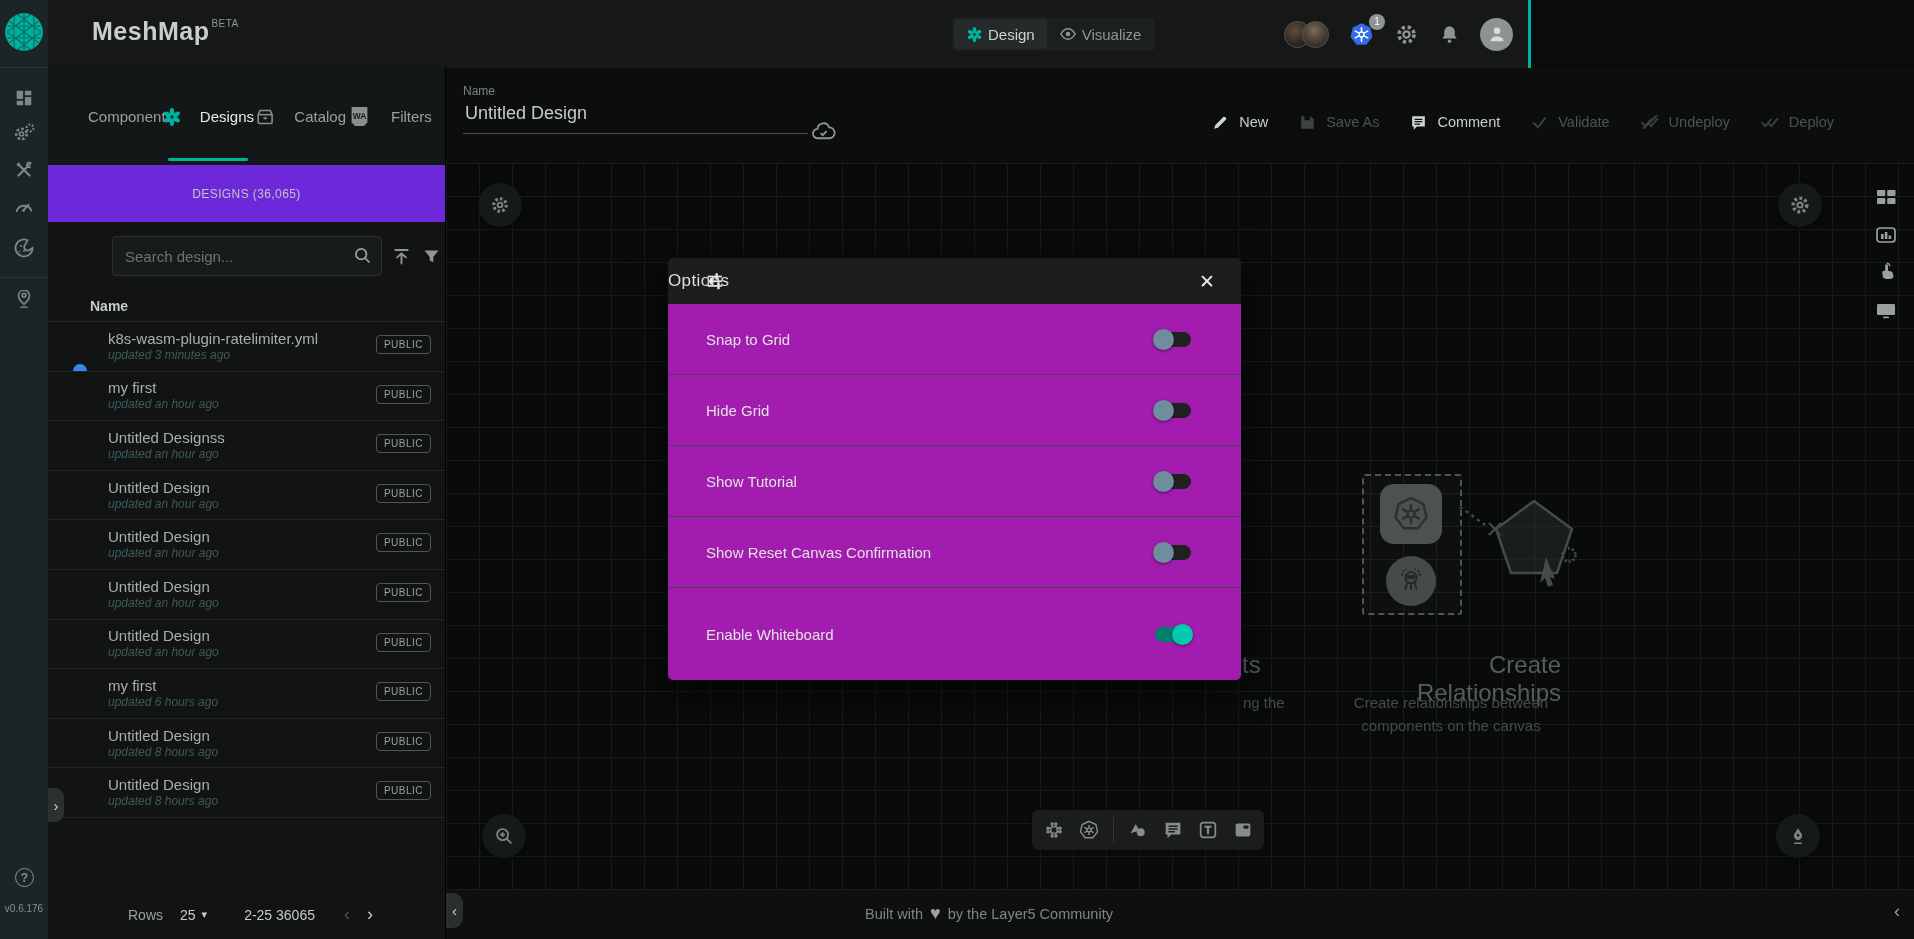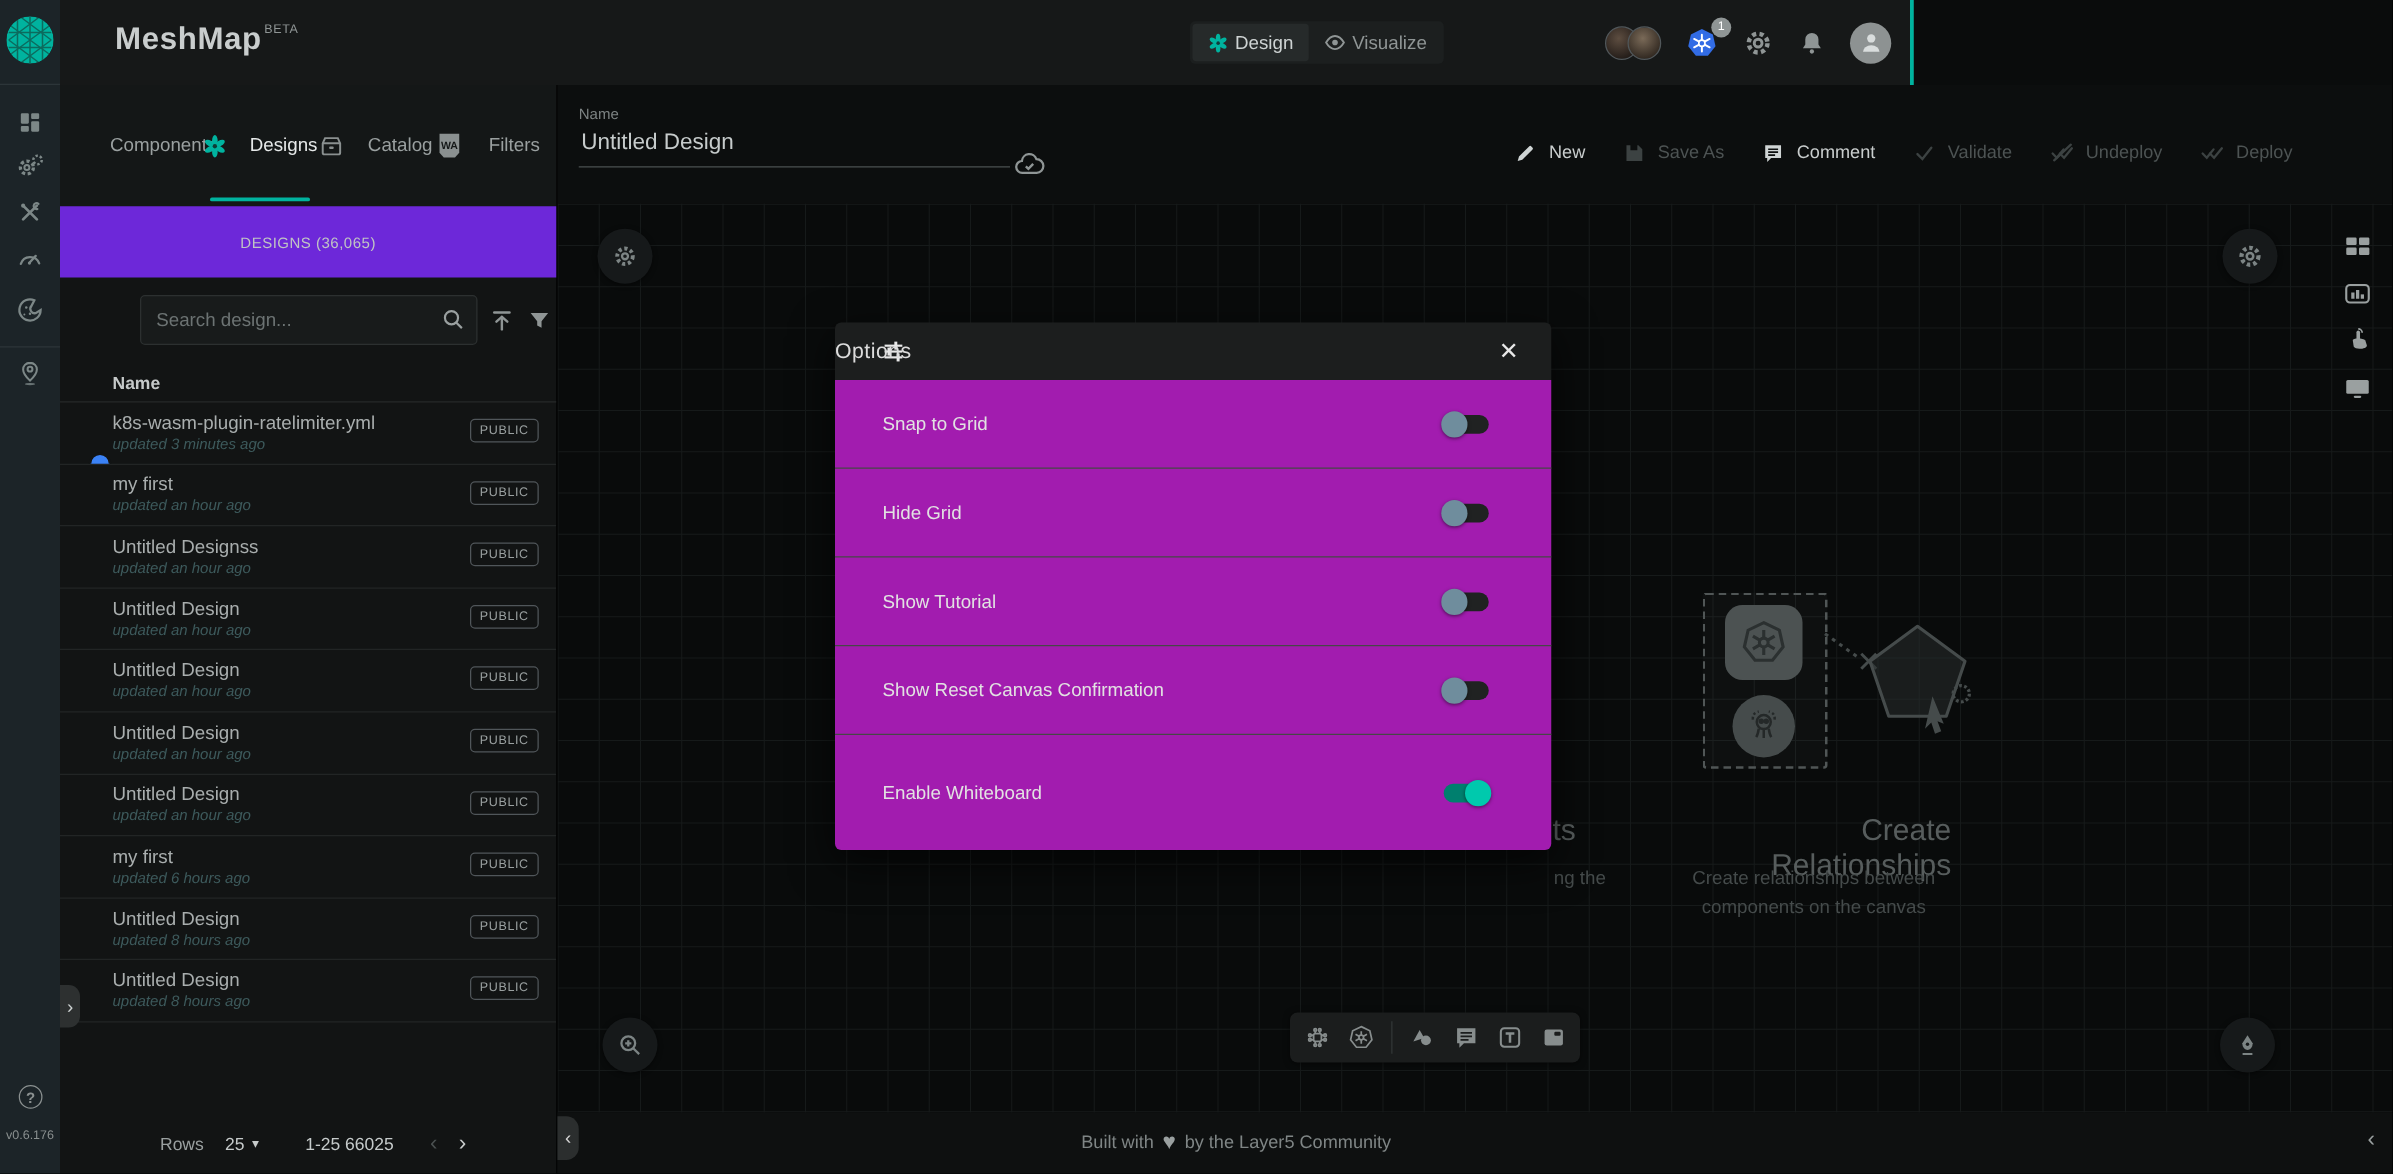--- a/index.html
+++ b/index.html
@@ -43,21 +43,21 @@
   .ptab.active::after{content:"";position:absolute;bottom:4px;left:6px;right:6px;height:3px;border-radius:2px;background:#00B39F;}
   .band{height:57px;background:#6d28d9;display:flex;align-items:center;justify-content:center;font-size:12px;color:#c0c4c4;letter-spacing:.4px;flex-shrink:0;}
   .search-row{height:68px;display:flex;align-items:center;padding-left:30px;gap:9px;flex-shrink:0;}
   .search-box{position:relative;width:304px;height:40px;padding-left:34px;}
   .search-box input{width:100%;height:100%;background:#181b1b;border:1px solid #2c3030;border-radius:4px;color:#c6cbcb;font-size:15px;padding:0 34px 0 12px;outline:none;}
   .search-box input::placeholder{color:#6c7373;}
   .search-ic{position:absolute;right:9px;top:9px;color:#9aa0a0;cursor:pointer;}
   .mini-btn{color:#8f9595;cursor:pointer;}
   .list-head{height:32px;display:flex;align-items:center;padding-left:42px;font-size:14px;font-weight:700;color:#c5c9c9;border-bottom:1px solid #262929;flex-shrink:0;}
   .dlist{flex-grow:1;overflow:hidden;}
-  .drow{position:relative;height:49.6px;border-bottom:1px solid #222525;padding-left:42px;display:flex;flex-direction:column;justify-content:center;gap:2px;cursor:pointer;overflow:hidden;}
+  .drow{position:relative;height:49.6px;border-bottom:1px solid #222525;padding-left:60px;display:flex;flex-direction:column;justify-content:center;gap:2px;cursor:pointer;overflow:hidden;}
   .dname{font-size:15px;color:#a9aeae;line-height:16px;}
   .dupd{font-size:12px;font-style:italic;color:#3d5a5c;line-height:13px;}
   .chip{position:absolute;right:14px;top:13px;border:1px solid #50565a;border-radius:4px;font-size:10px;color:#9aa0a0;padding:3px 7px;letter-spacing:.5px;}
   .collab-dot{position:absolute;left:23px;bottom:-9px;width:18px;height:18px;border-radius:50%;background:#3b82f6;border:2px solid #121414;}
   .pfoot{height:49px;display:flex;align-items:center;gap:17px;padding-left:80px;font-size:14px;color:#9aa0a0;flex-shrink:0;}
   .pp{display:flex;align-items:center;gap:6px;color:#c6cbcb;cursor:pointer;}
   .caret{font-size:11px;color:#c6cbcb;}
   .pg-range{color:#c6cbcb;margin-left:20px;}
   .pg-prev{color:#4a5050;font-size:18px;margin-left:12px;cursor:default;}
   .pg-next{color:#c9cdcd;font-size:18px;cursor:pointer;}
@@ -376,21 +376,21 @@
         <span class="chip">PUBLIC</span>
       </div>
     </div>
 
     <div class="pfoot">
       <span>Rows</span>
       <span class="pp">
         <span>25</span>
         <span class="caret">▾</span>
       </span>
-      <span class="pg-range">1-25 66025</span>
+      <span class="pg-range">2-25 36065</span>
       <span class="pg-prev">‹</span>
       <span class="pg-next">›</span>
     </div>
   </section>
 
   <div class="expander">
       <span>›</span>
     </div>
 
   <main class="canvas">

